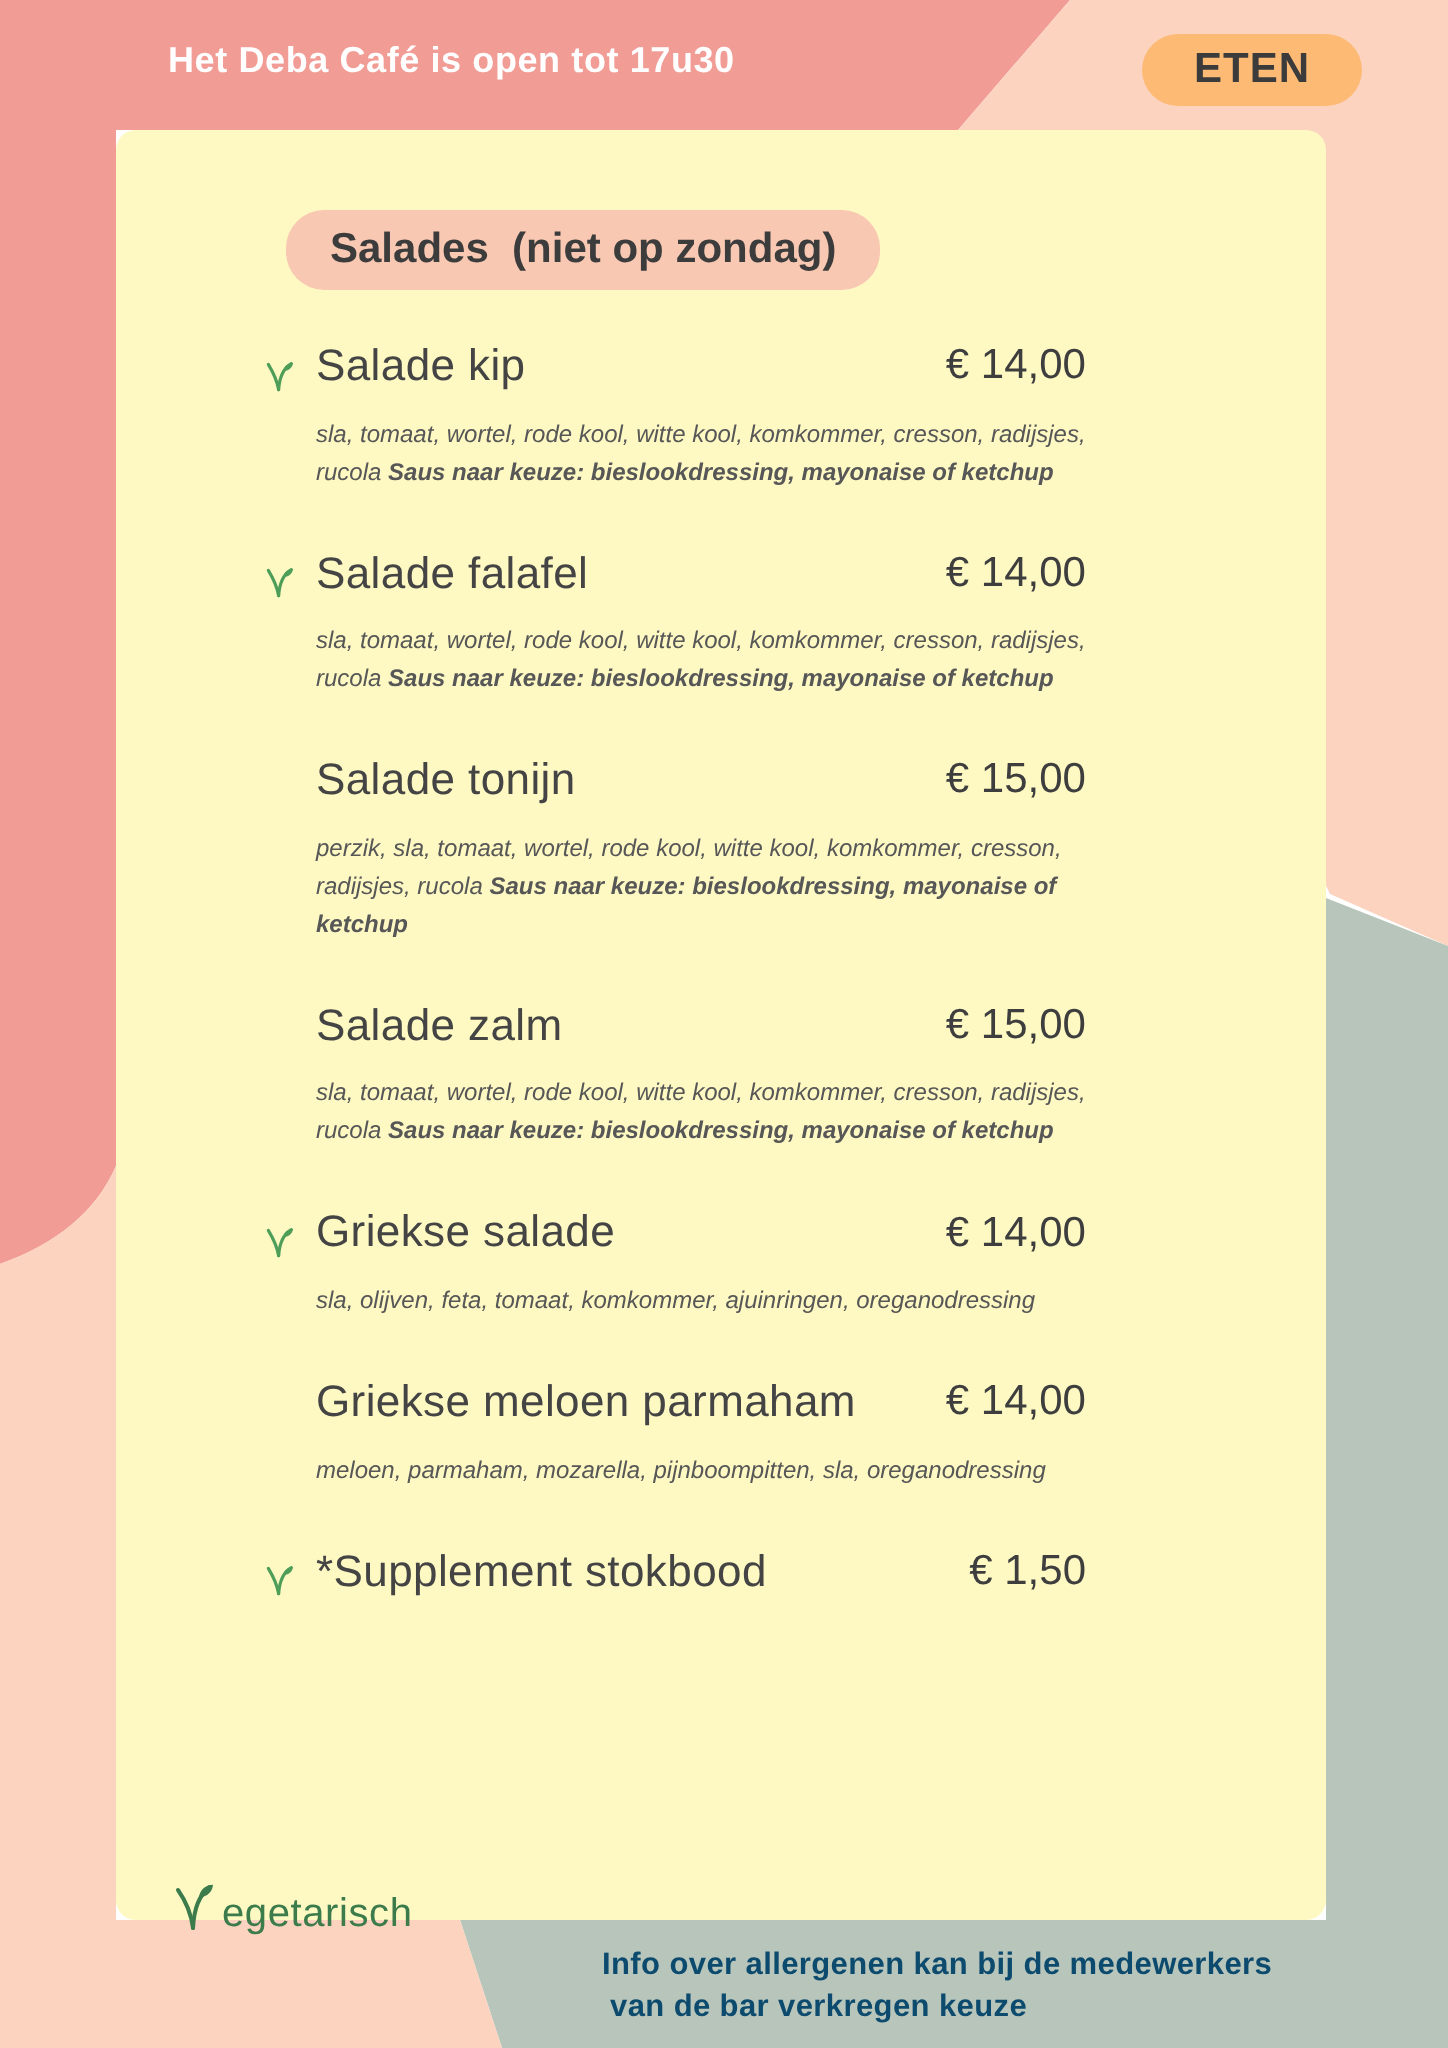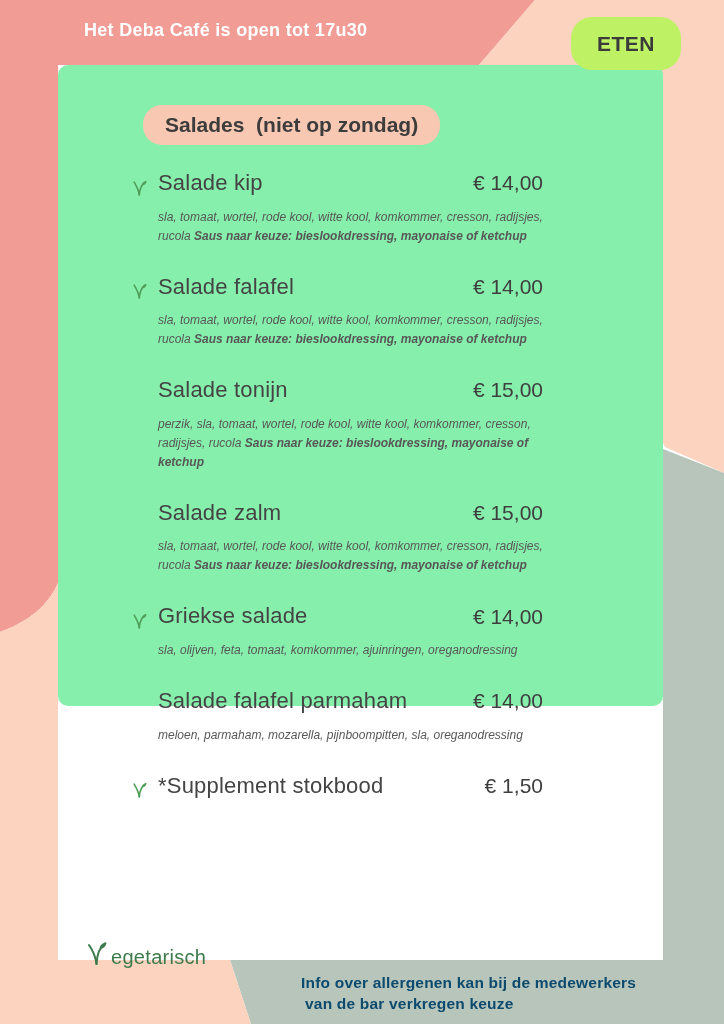--- a/index.html
+++ b/index.html
@@ -18,28 +18,28 @@
   .bg .pink{fill:var(--pink);}
   .bg .peach{fill:var(--peach);}
   .bg .sage{fill:var(--sage);}
   
   .header-title{
     position:absolute;left:84px;top:20px;z-index:3;
     color:#fff;font-size:18px;font-weight:bold;letter-spacing:.3px;
   }
   .eten-btn{
     position:absolute;right:43px;top:17px;z-index:3;
-    background:#bef264;border:none;border-radius:21px;height:53px;padding:0 26px;
+    background:#fdba74;border:none;border-radius:21px;height:36px;padding:0 26px;
     font-family:inherit;font-size:21px;font-weight:bold;letter-spacing:.5px;
     color:var(--badge-text);cursor:pointer;display:flex;align-items:center;
   }
   
   .card{
-    position:absolute;left:58px;top:65px;width:605px;height:641px;z-index:2;
-    background:#86efac;border-radius:10px;padding:40px 0 0 73px;
+    position:absolute;left:58px;top:65px;width:605px;height:895px;z-index:2;
+    background:#fef9c3;border-radius:10px;padding:40px 0 0 73px;
   }
   .section-pill{
     display:inline-block;margin-left:12px;background:var(--pill);
     border-radius:19px;padding:8px 22px;
     font-size:21px;font-weight:bold;color:#3C3C3C;white-space:pre;
   }
   .items{margin-top:24px;width:412px;}
   .item{margin-bottom:27px;}
   .item .row{display:flex;align-items:flex-end;}
   .veg{width:27px;flex:0 0 27px;padding-top:4px;color:var(--veg-green);}
@@ -159,21 +159,21 @@
 
     <div class="item">
       <div class="row">
         <span class="veg" style="visibility: hidden;">
           <svg viewBox="0 0 24 24" width="19" height="19">
               <path d="M4 4 C7 9 9.5 13.5 10.5 20" fill="none" stroke="currentColor" stroke-width="2" stroke-linecap="round"></path>
               <path d="M10.5 20 C11 12 13.5 6.5 18.5 3.5" fill="none" stroke="currentColor" stroke-width="2" stroke-linecap="round"></path>
               <path d="M13.5 8 C14 5 16.5 3.2 19.5 3.2 C19.2 6.4 16.6 8.4 13.5 8 Z" fill="currentColor"></path>
             </svg>
         </span>
-        <span class="name">Salade falafel parmaham</span>
+        <span class="name">Griekse meloen parmaham</span>
         <span class="price">€ 14,00</span>
       </div>
       <div class="desc"><span>meloen, parmaham, mozarella, pijnboompitten, sla, oreganodressing</span> <b></b></div>
     </div>
 
     <div class="item">
       <div class="row">
         <span class="veg">
           <svg viewBox="0 0 24 24" width="19" height="19">
               <path d="M4 4 C7 9 9.5 13.5 10.5 20" fill="none" stroke="currentColor" stroke-width="2" stroke-linecap="round"></path>

